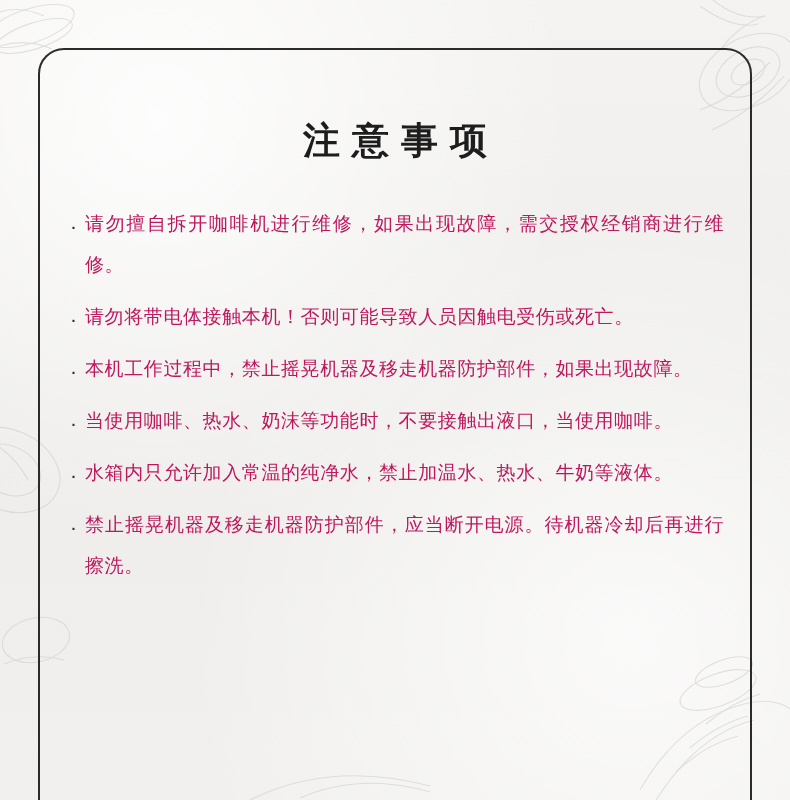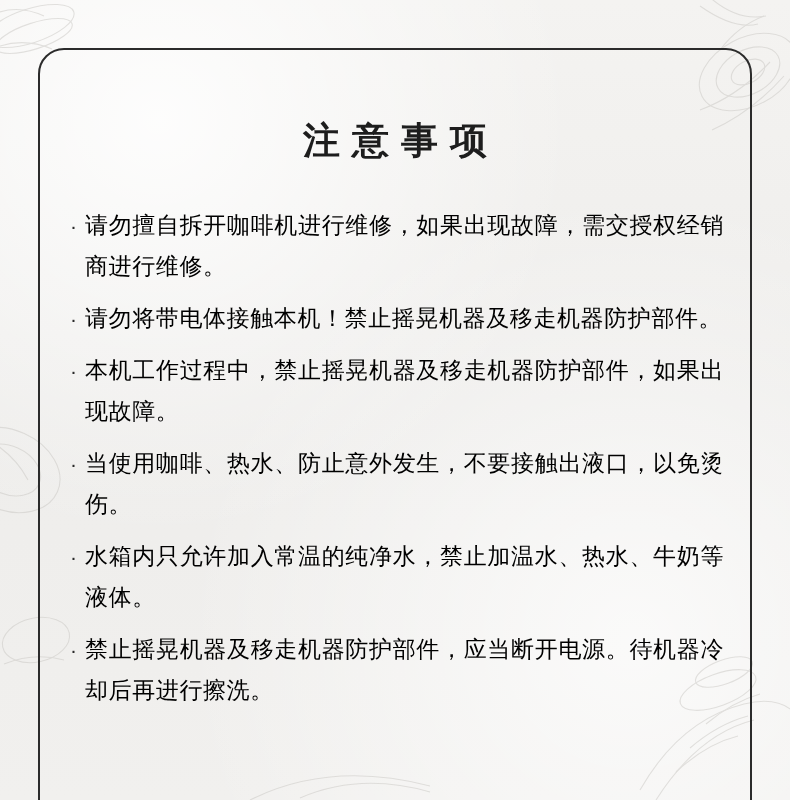--- a/index.html
+++ b/index.html
@@ -80,27 +80,27 @@
     width: 15px;
     font-size: 21px;
     line-height: 41px;
     color: #2a2a2a;
     text-align: left;
     user-select: none;
   }
 
   .item-text {
     flex: 1 1 auto;
-    font-size: 23px;
+    font-size: 19px;
     line-height: 41px;
-    color: #000000;
+    color: #be185d;
     letter-spacing: 0.6px;
     text-align: justify;
     text-justify: inter-ideograph;
-    font-family: Liberation Serif, serif;
+    font-family: Liberation Mono, monospace;
   }
 </style>
 </head>
 <body>
 
 <div class="paper-bg"></div>
 
 <svg class="doodles" width="790" height="800" viewBox="0 0 790 800" xmlns="http://www.w3.org/2000/svg">
   <g fill="none" stroke="#c9c7c3" stroke-width="1.1">
 
@@ -143,29 +143,29 @@
 
   <div class="title">注意事项</div>
 
   <ul class="list">
     <li class="item">
       <span class="bullet">·</span>
       <span class="item-text">请勿擅自拆开咖啡机进行维修，如果出现故障，需交授权经销商进行维修。</span>
     </li>
     <li class="item">
       <span class="bullet">·</span>
-      <span class="item-text">请勿将带电体接触本机！禁止摇晃机器及移走机器防护部件。</span>
+      <span class="item-text">请勿将带电体接触本机！否则可能导致人员因触电受伤或死亡。</span>
     </li>
     <li class="item">
       <span class="bullet">·</span>
       <span class="item-text">本机工作过程中，禁止摇晃机器及移走机器防护部件，如果出现故障。</span>
     </li>
     <li class="item">
       <span class="bullet">·</span>
-      <span class="item-text">当使用咖啡、热水、防止意外发生，不要接触出液口，以免烫伤。</span>
+      <span class="item-text">当使用咖啡、热水、奶沫等功能时，不要接触出液口，当使用咖啡。</span>
     </li>
     <li class="item">
       <span class="bullet">·</span>
       <span class="item-text">水箱内只允许加入常温的纯净水，禁止加温水、热水、牛奶等液体。</span>
     </li>
     <li class="item">
       <span class="bullet">·</span>
       <span class="item-text">禁止摇晃机器及移走机器防护部件，应当断开电源。待机器冷却后再进行擦洗。</span>
     </li>
   </ul>

